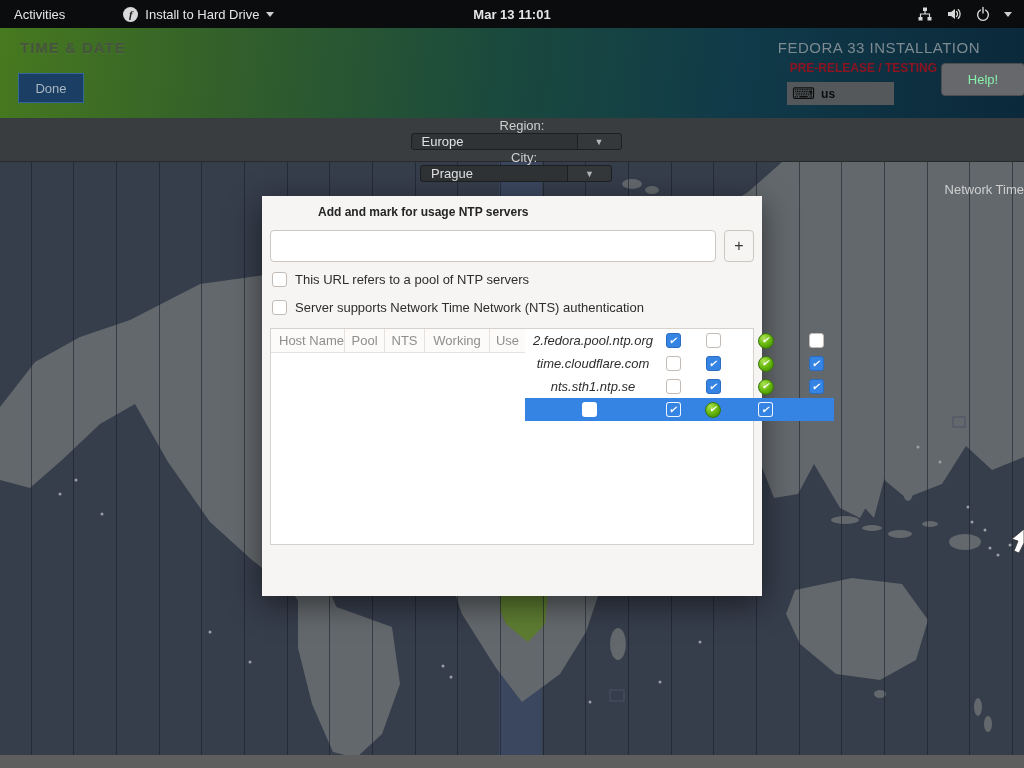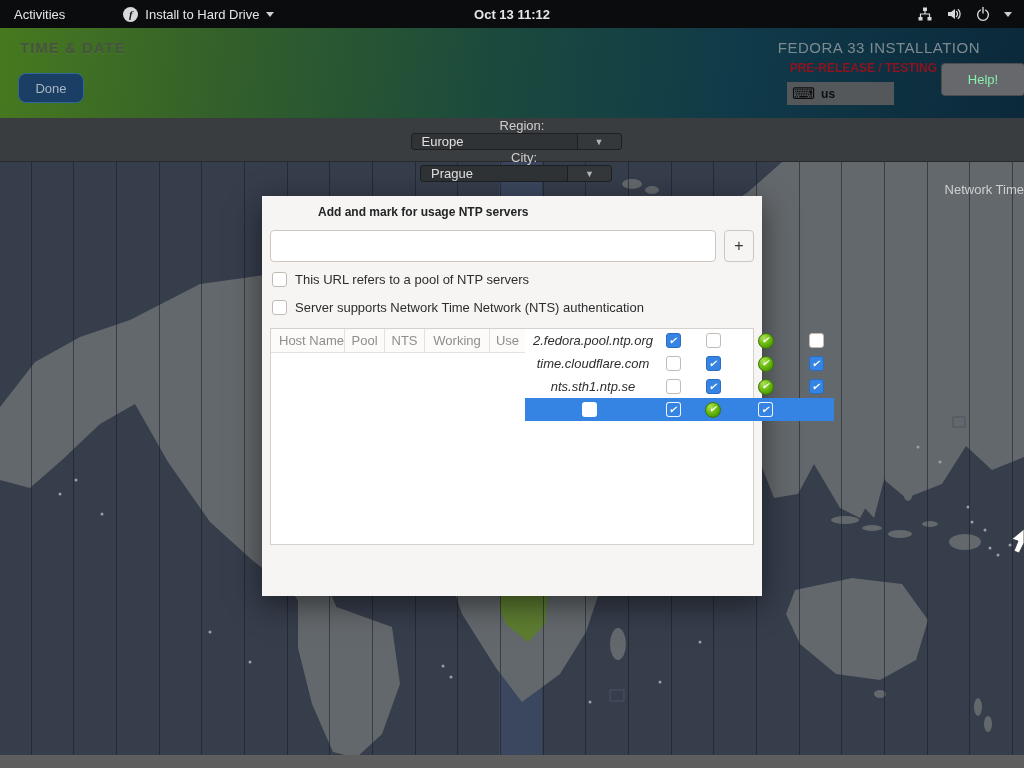--- a/index.html
+++ b/index.html
@@ -20,21 +20,21 @@
   .clock { position:absolute; left:50%; transform:translateX(-50%); font-weight:bold; }
   .status { position:absolute; right:12px; top:0; height:28px; display:flex; align-items:center; gap:13px; }
   .status svg { display:block; }
 
   
   .banner { position:absolute; top:28px; left:0; width:1024px; height:90px;
             background:linear-gradient(97deg,#47791f 0%, #33602a 22%, #1b4a3d 48%, #103a49 72%, #0b293b 100%); }
   .banner-title { position:absolute; left:20px; top:11px; font-size:15px; font-weight:bold;
                   letter-spacing:1px; color:#46543f; text-shadow:0 1px 0 rgba(255,255,255,0.05); }
   .done-btn { position:absolute; left:18px; top:45px; width:66px; height:30px;
-              background:#1b3e64; border:1px solid #2f689f; border-radius:8px;
+              background:#1b3e64; border:1px solid #2f689f; border-radius:0;
               color:#a8b6c0; font-size:13px; font-family:inherit; }
   .product { position:absolute; right:44px; top:11px; font-size:15px; color:#7d8a92; letter-spacing:.5px; }
   .prerelease { position:absolute; right:87px; top:33px; font-size:12px; font-weight:bold; color:#8d1320;margin-left:28px; }
   .kbd-box { position:absolute; left:787px; top:54px; width:107px; height:23px; background:#54585b;
              display:flex; align-items:center; gap:6px; padding-left:5px; }
   .kbd-icon { font-size:16px; color:#0d0d0d; line-height:1; }
   .kbd-label { font-size:12px; font-weight:bold; color:#0d0d0d; }
   .help-btn { position:absolute; left:941px; top:35px; width:84px; height:33px;
               background:#66686b; border:1px solid #4b4d4f; border-radius:4px;
               color:#86efac; font-size:13px; font-family:inherit; }
@@ -186,21 +186,21 @@
   </div>
   <div class="bottombar"></div>
 
   <div class="topbar">
     <span class="activities">Activities</span>
     <span class="appmenu">
       <span class="fedora-badge">f</span>
       <span>Install to Hard Drive</span>
       <span class="caret"></span>
     </span>
-    <span class="clock">Oct 13 11:12</span>
+    <span class="clock">Mar 13 11:01</span>
     <span class="status">
       <span>
         <svg width="16" height="16" viewBox="0 0 16 16">
           <rect x="6" y="1.5" width="4" height="3.5" fill="#d8d8d8"></rect>
           <path d="M8 5v3 M3.5 11V8h9v3" stroke="#d8d8d8" stroke-width="1.2" fill="none"></path>
           <rect x="1.5" y="11" width="4" height="3.5" fill="#d8d8d8"></rect>
           <rect x="10.5" y="11" width="4" height="3.5" fill="#d8d8d8"></rect>
         </svg>
       </span>
       <span>

